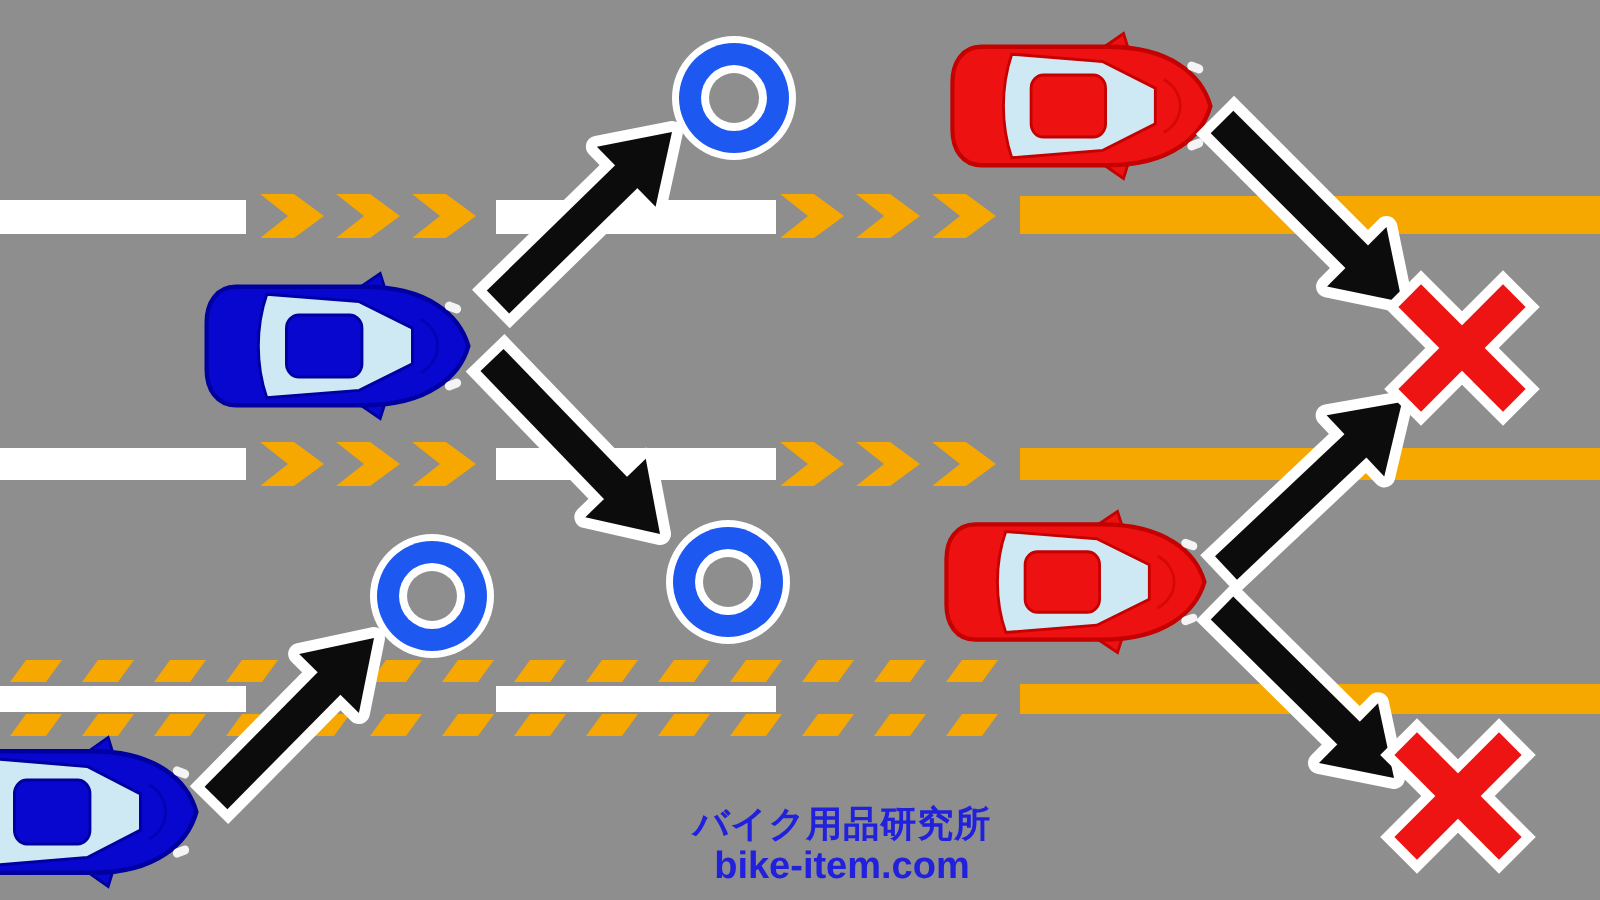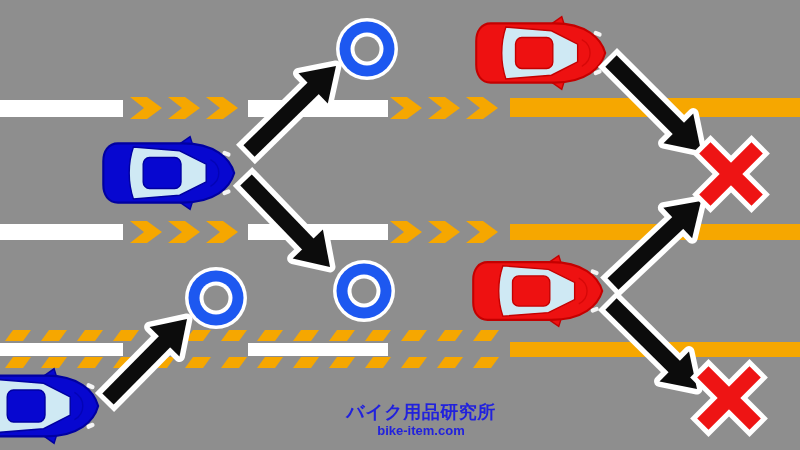--- a/index.html
+++ b/index.html
@@ -11,21 +11,21 @@
   }
   .scene{position:absolute;left:0;top:0;width:800px;height:450px;display:block;}
   .footer{
     position:absolute;left:321px;top:403px;width:200px;
     text-align:center;line-height:1.1;pointer-events:none;
   }
   .site-name{
     font-size:18px;font-weight:600;letter-spacing:0.5px;white-space:nowrap;
   }
   .site-url{
-    font-size:13px;font-weight:800;white-space:nowrap;margin-top:1px;
+    font-size:19px;font-weight:800;white-space:nowrap;margin-top:1px;
   }
 </style>
 </head>
 <body>
 
 <div class="canvas" style="background: rgb(142, 142, 142);">
   <svg id="scene" class="scene" viewBox="0 0 800 450">
       <g>
         <rect x="0" y="100" width="123" height="17" fill="#ffffff"></rect>
         <rect x="248" y="100" width="140" height="17" fill="#ffffff"></rect>

